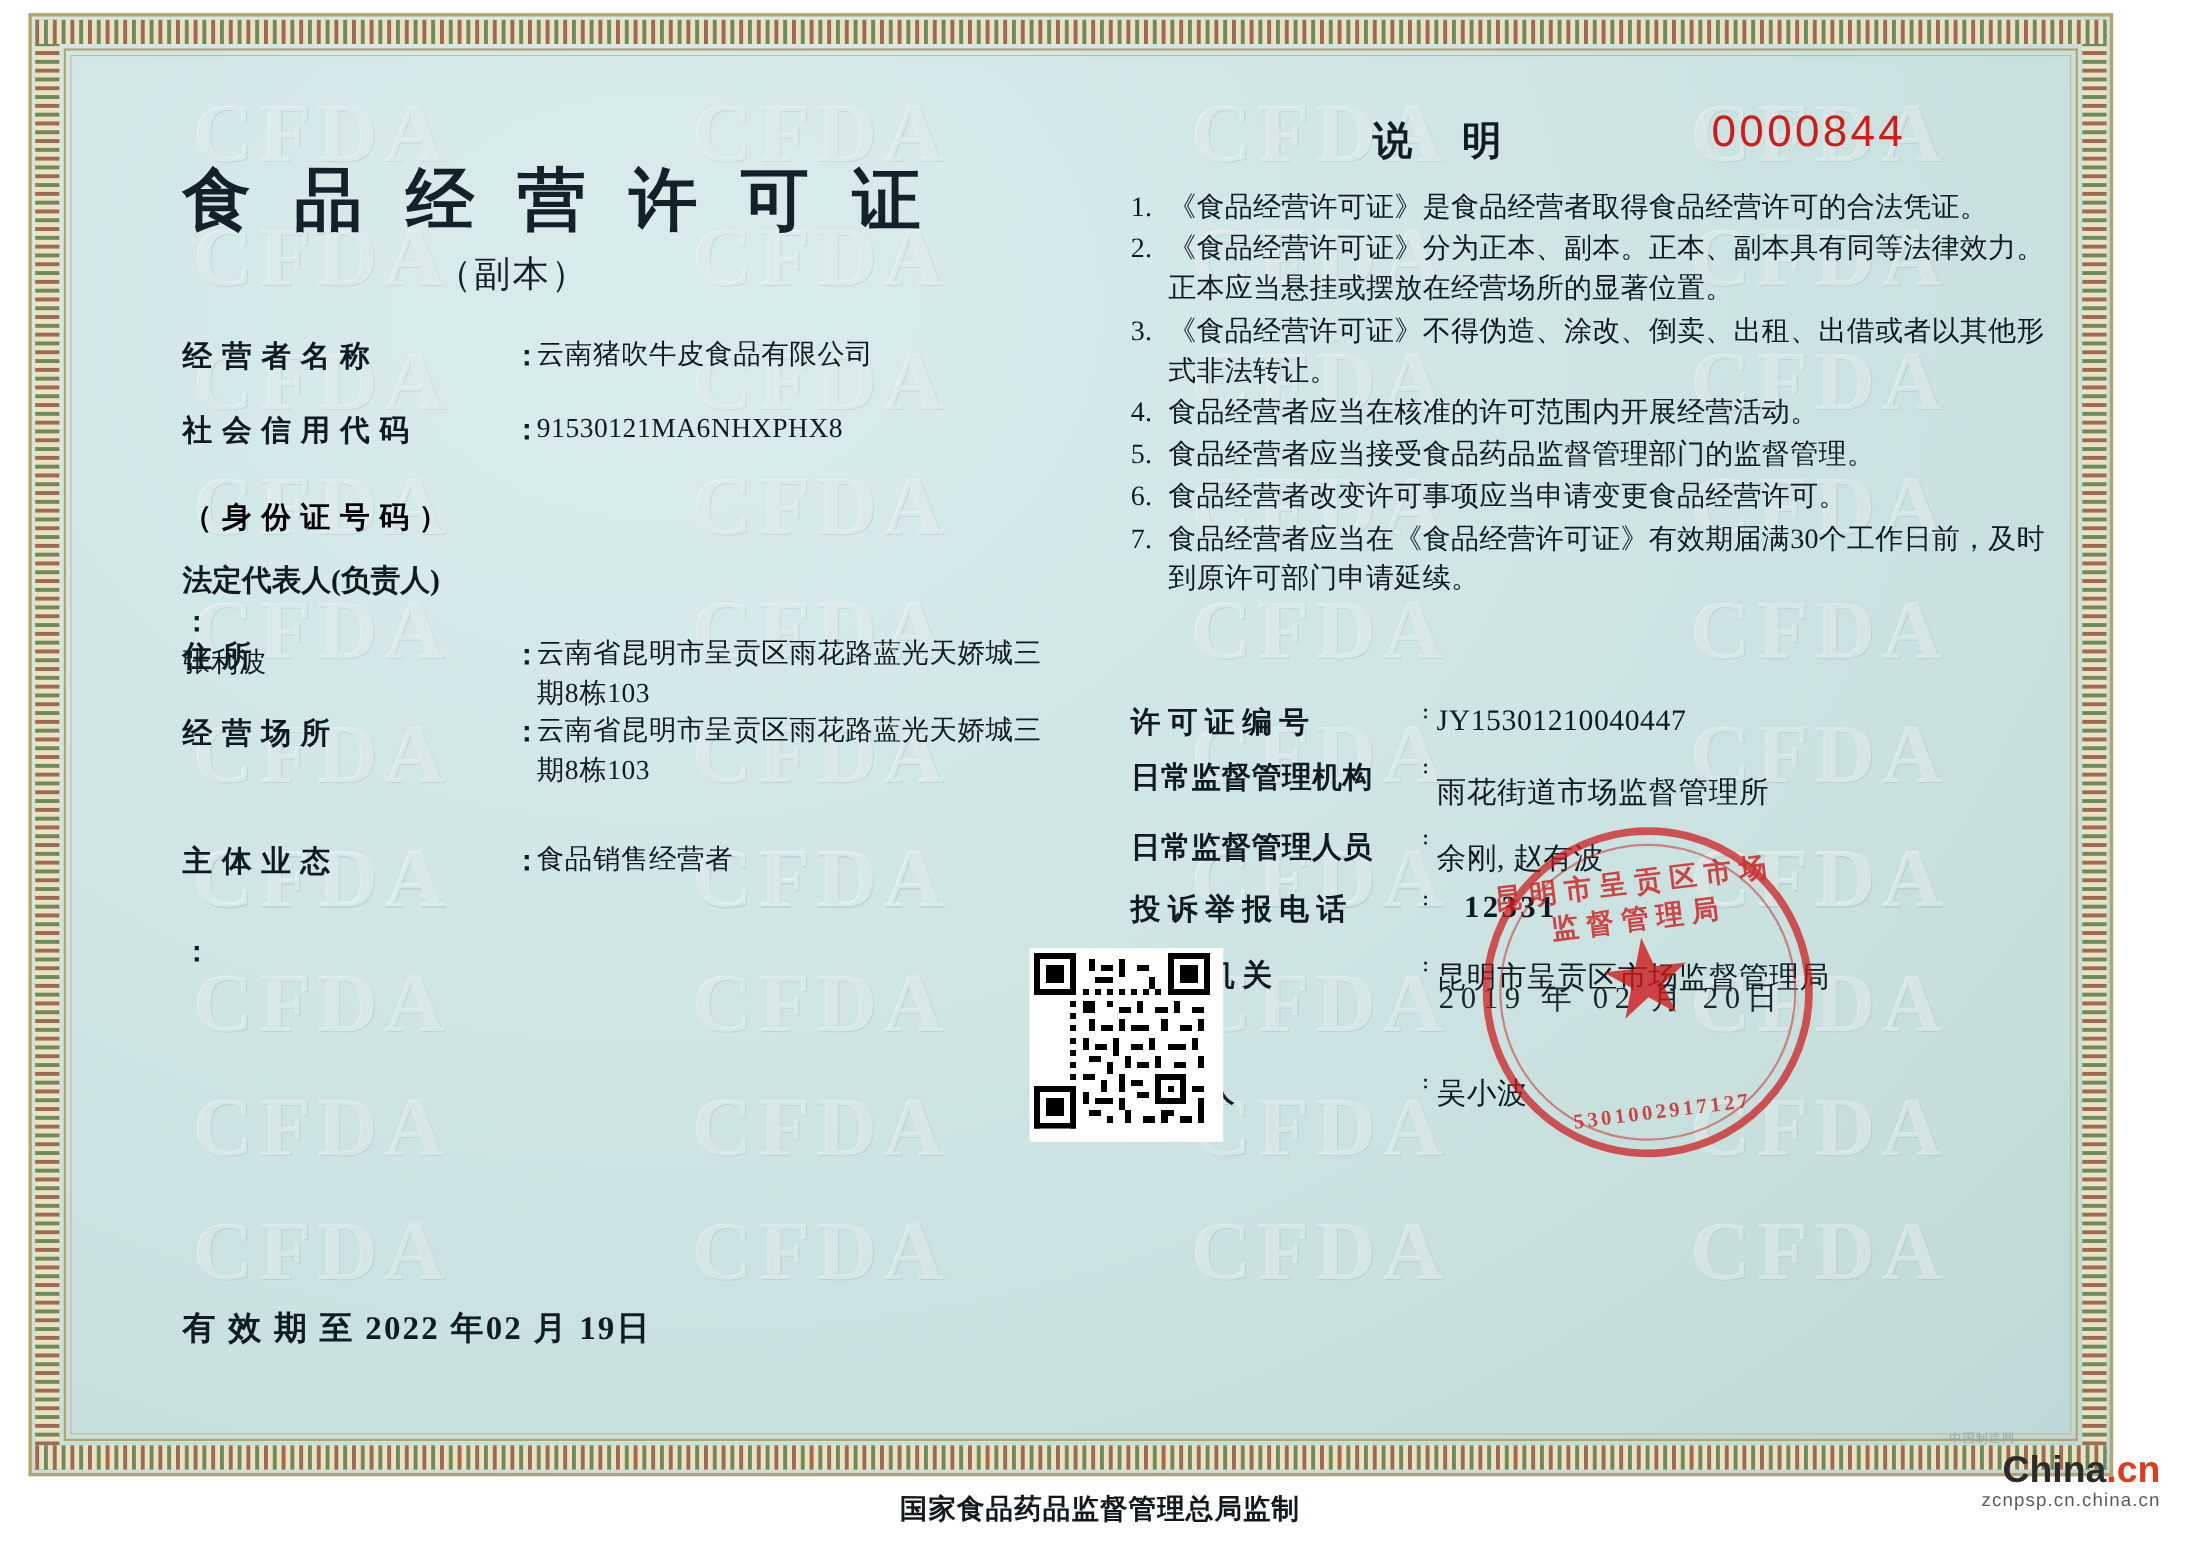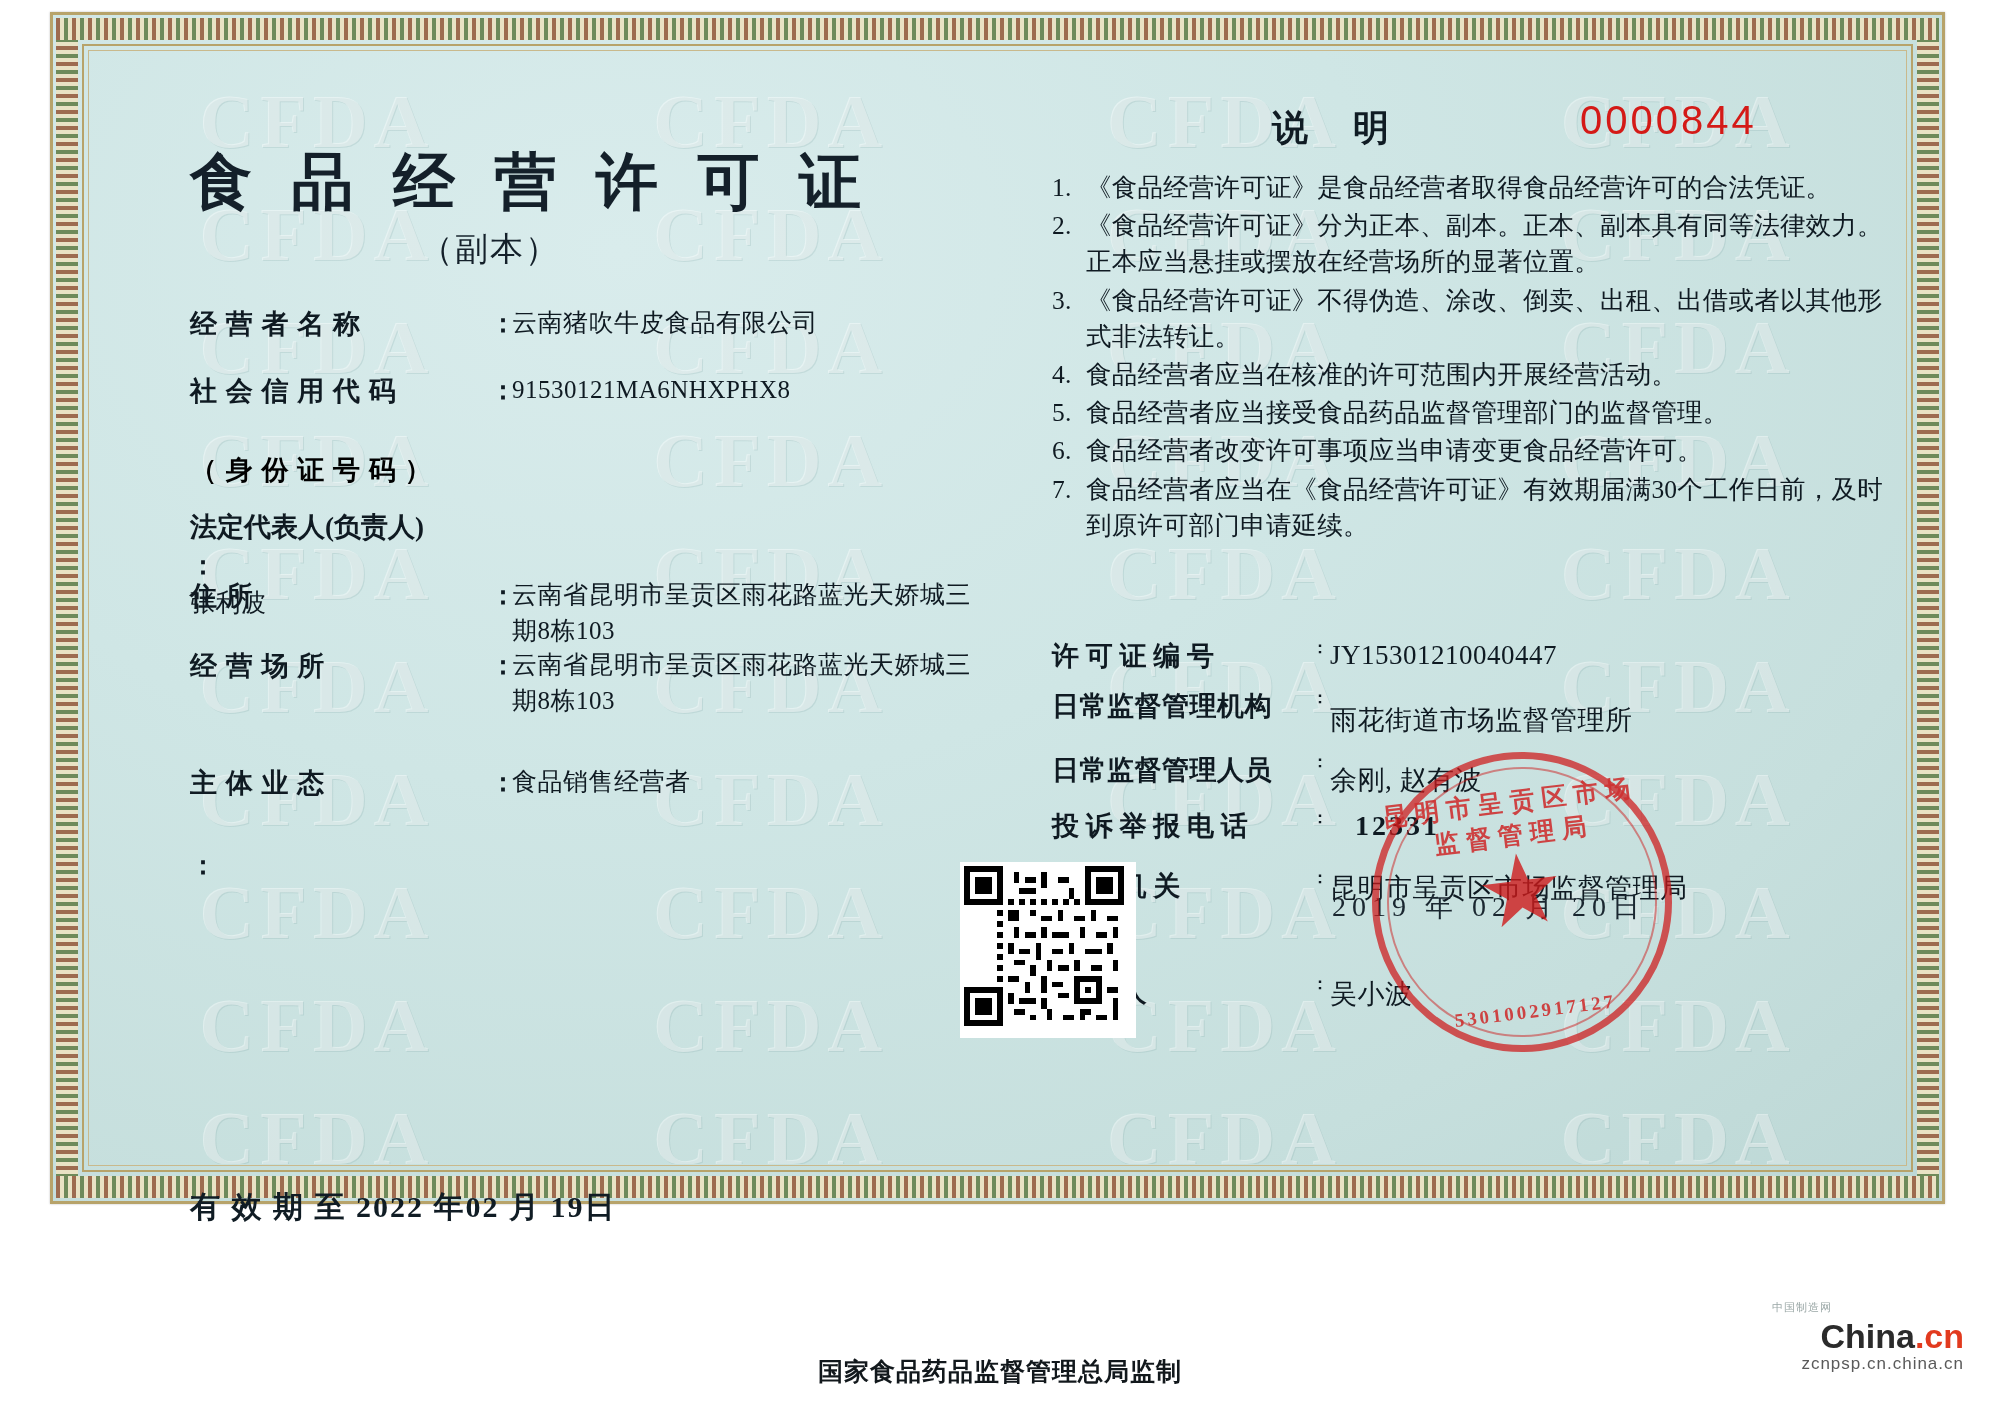--- a/index.html
+++ b/index.html
@@ -20,24 +20,24 @@
     position: absolute;
     left: 0; top: 0;
     width: 2000px;
     height: 1413px;
     background: #ffffff;
   }
 
   
   #cert {
     position: absolute;
-    left: 50px;
+    left: 26px;
     top: 12px;
     width: 1895px;
-    height: 1192px;
+    height: 1330px;
     background:
       radial-gradient(ellipse at 30% 20%, #d9ecec 0%, #cfe6e5 40%, #c6dfdd 75%, #bcd7d5 100%);
     box-shadow: 0 0 2px rgba(0,0,0,0.25);
   }
 
   
   .border-outer {
     position: absolute;
     left: 0; top: 0; right: 0; bottom: 0;
     border: 3px solid #b7a36a;

